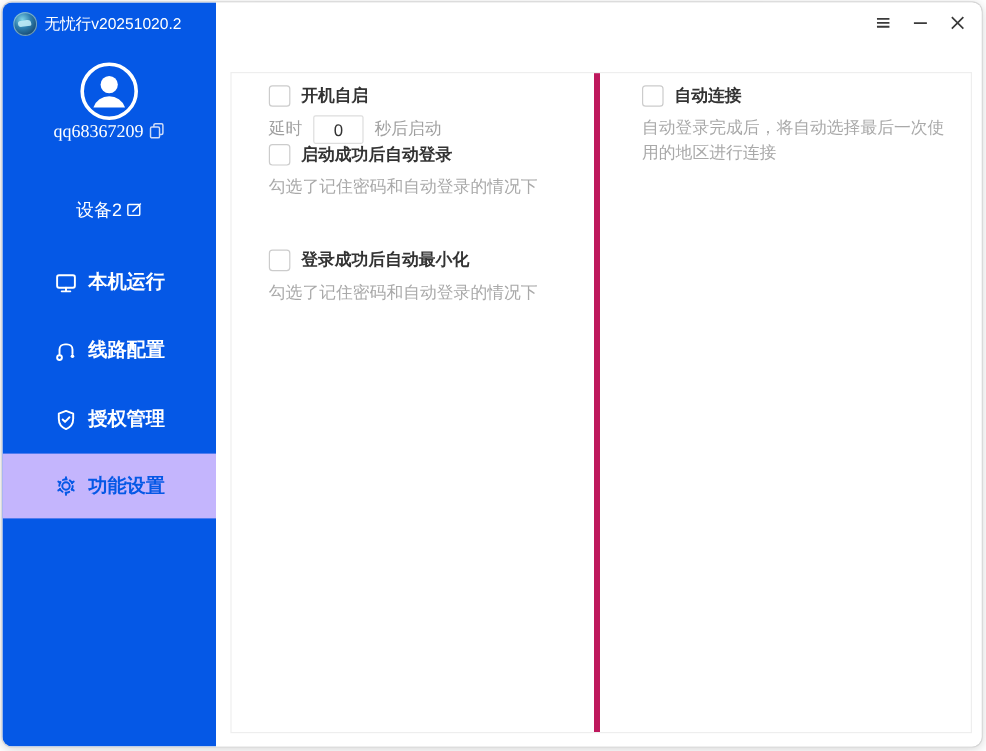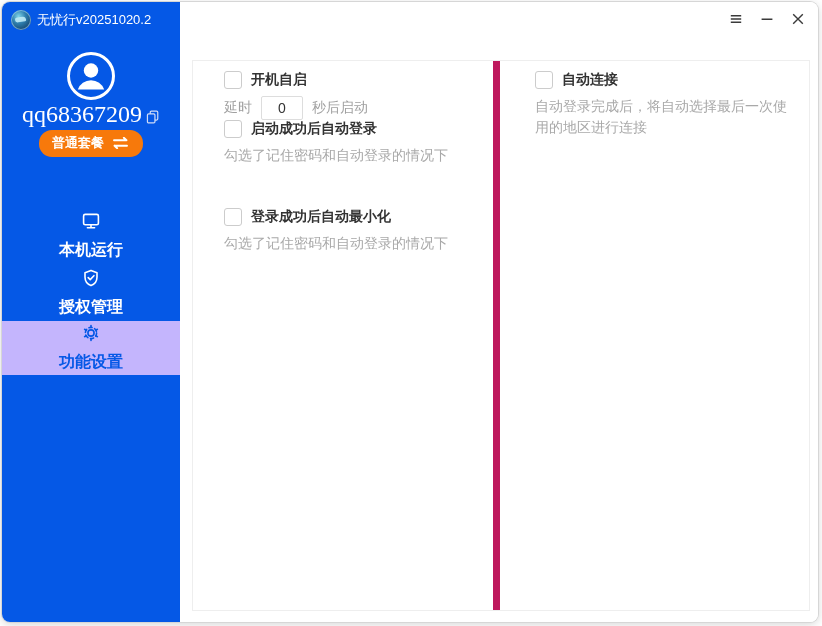--- a/index.html
+++ b/index.html
@@ -11,45 +11,45 @@
   .sidebar{position:absolute;left:0;top:0;bottom:0;width:178px;background:#0558e6;color:#fff;}
   .app-title{position:absolute;top:8px;left:9px;display:flex;align-items:center;gap:6px;
     font-size:13px;color:#fff;white-space:nowrap;}
   .app-icon{width:20px;height:20px;border-radius:50%;flex:0 0 auto;
     background:radial-gradient(circle at 38% 32%,#7fd4e8 0%,#2f7fae 38%,#14436b 80%);
     box-shadow:inset 0 0 0 1px rgba(180,220,240,.55);position:relative;}
   .app-icon::after{content:"";position:absolute;left:4px;top:7px;width:11px;height:5px;
     background:#bfeaf6;border-radius:4px 6px 2px 5px;transform:rotate(-8deg);opacity:.9;}
   .avatar-wrap{position:absolute;top:49px;left:50%;transform:translateX(-50%);}
   .account-row{position:absolute;top:99px;left:0;width:100%;text-align:center;
-    font-family:"Liberation Serif","DejaVu Serif",serif;font-size:24px;color:#fff;}
+    font-family:"Liberation Serif","DejaVu Serif",serif;font-size:15px;color:#fff;}
   .account-row svg{vertical-align:-2px;margin-left:3px;}
   .plan-btn{position:absolute;top:128px;left:50%;transform:translateX(-50%);
     display:flex;align-items:center;gap:7px;background:#f7790b;color:#fff;border:none;
     font-size:13px;font-weight:bold;padding:4px 13px 5px;border-radius:13px;cursor:pointer;
     font-family:inherit;white-space:nowrap;}
   .device-row{position:absolute;top:164px;left:0;width:100%;text-align:center;font-size:15px;color:#fff;}
   .device-row svg{vertical-align:-2px;margin-left:2px;}
   .nav{position:absolute;top:205px;left:0;width:100%;}
   .nav-item{height:57px;display:flex;align-items:center;justify-content:center;gap:9px;
-    font-size:16px;font-weight:bold;color:#fff;cursor:pointer;flex-direction:column;}
+    font-size:16px;font-weight:bold;color:#fff;cursor:pointer;}
   .nav-item.active{background:#c4b5fd;color:#0558e6;height:54px;}
   .nav-item svg{flex:0 0 auto;}
   .support-row{position:absolute;bottom:11px;left:0;width:100%;text-align:center;
     font-family:"Liberation Serif","DejaVu Serif",serif;font-size:16px;color:#fff;}
   .support-row svg{vertical-align:-3px;margin-right:2px;}
   
   .main{position:absolute;left:178px;top:0;right:0;bottom:0;background:#fff;}
   .win-controls{position:absolute;top:8px;right:11px;display:flex;gap:13px;}
   .win-btn{width:18px;height:18px;display:flex;align-items:center;justify-content:center;
     cursor:pointer;color:#3a3a3a;background:none;border:none;padding:0;}
   .panel{position:absolute;left:12px;top:58px;width:616px;height:549px;
     border:1px solid #eeeeee;background:#fff;}
   .col{position:absolute;top:0;bottom:0;}
-  .col-left{left:0;width:307px;border-right:7px solid #be185d;padding:10px 18px 0 31px;box-sizing:border-box;}
+  .col-left{left:0;width:307px;border-right:5px solid #be185d;padding:10px 18px 0 31px;box-sizing:border-box;}
   .col-right{left:308px;right:0;padding:10px 14px 0 34px;box-sizing:border-box;}
   .setting-head{display:flex;align-items:center;gap:9px;}
   .checkbox{width:16px;height:16px;border:1px solid #ccc;border-radius:3px;background:#fff;
     flex:0 0 auto;cursor:pointer;}
   .setting-label{font-size:14px;font-weight:bold;color:#333;}
   .setting-desc{margin-top:7px;font-size:14px;color:#a9a9a9;line-height:21px;}
   .delay-row{margin-top:7px;display:flex;align-items:center;gap:9px;font-size:14px;color:#a0a0a0;}
   .delay-input{width:40px;height:22px;border:1px solid #ddd;border-radius:2px;text-align:center;
     font-size:14px;color:#333;font-family:inherit;padding:0;}
   .gap-lg{}
@@ -75,36 +75,43 @@
       </svg>
     </div>
 
     <div class="account-row">
       <span>qq68367209</span><svg width="15" height="15" viewBox="0 0 16 16">
           <rect x="5.6" y="2.2" width="8" height="9.6" rx="1.3" fill="none" stroke="#cfdcf8" stroke-width="1.3"></rect>
           <rect x="2.6" y="5.2" width="8" height="9.6" rx="1.3" fill="#0558e6" stroke="#cfdcf8" stroke-width="1.3"></rect>
         </svg>
     </div>
 
-    <button class="plan-btn">
-      <span>普通套餐</span>
-      <svg width="19" height="12" viewBox="0 0 19 12" fill="none" stroke="#fff" stroke-width="1.9" stroke-linecap="round" stroke-linejoin="round">
-        <path d="M3 3.2 H15.5 M12.8 0.8 L15.5 3.2"></path>
-        <path d="M16 8.8 H3.5 M6.2 11.2 L3.5 8.8"></path>
-      </svg>
-    </button>
 
+    <div class="device-row">
+      <span>设备2</span><svg width="15" height="15" viewBox="0 0 16 16" fill="none" stroke="#fff" stroke-width="1.3">
+          <rect x="2.7" y="3.7" width="10.6" height="9.6" rx="1"></rect>
+          <path d="M6.8 10.2 L14.2 2.8"></path>
+        </svg>
+    </div>
 
     <div class="nav">
       <div class="nav-item">
         <svg width="20" height="20" viewBox="0 0 20 20" fill="none" stroke="currentColor" stroke-width="1.6" stroke-linecap="round">
           <rect x="2.6" y="3.4" width="14.8" height="10.4" rx="1.6"></rect>
           <path d="M10 13.8 V16.4 M6.4 16.8 H13.6"></path>
         </svg>
         <span>本机运行</span>
+      </div>
+      <div class="nav-item">
+        <svg width="20" height="20" viewBox="0 0 20 20" fill="none" stroke="currentColor" stroke-width="1.6" stroke-linecap="round">
+          <circle cx="4.6" cy="15" r="2"></circle>
+          <path d="M4.6 12.9 V8.2 C4.6 5.6 6.7 4 9.2 4 H10.8 C13.3 4 15.4 5.6 15.4 8.2 V12"></path>
+          <circle cx="15.4" cy="13.9" r="1.5" fill="currentColor" stroke="none"></circle>
+        </svg>
+        <span>线路配置</span>
       </div>
       <div class="nav-item">
         <svg width="20" height="20" viewBox="0 0 20 20" fill="none" stroke="currentColor" stroke-width="1.6" stroke-linecap="round" stroke-linejoin="round">
           <path d="M10 2.4 L16 4.7 V9 C16 13.2 13.6 16.2 10 17.6 C6.4 16.2 4 13.2 4 9 V4.7 Z"></path>
           <path d="M7.2 9.6 L9.2 11.6 L12.9 7.7"></path>
         </svg>
         <span>授权管理</span>
       </div>
       <div class="nav-item active">
         <svg width="20" height="20" viewBox="0 0 20 20" fill="none" stroke="currentColor" stroke-width="1.6" stroke-linecap="round">

